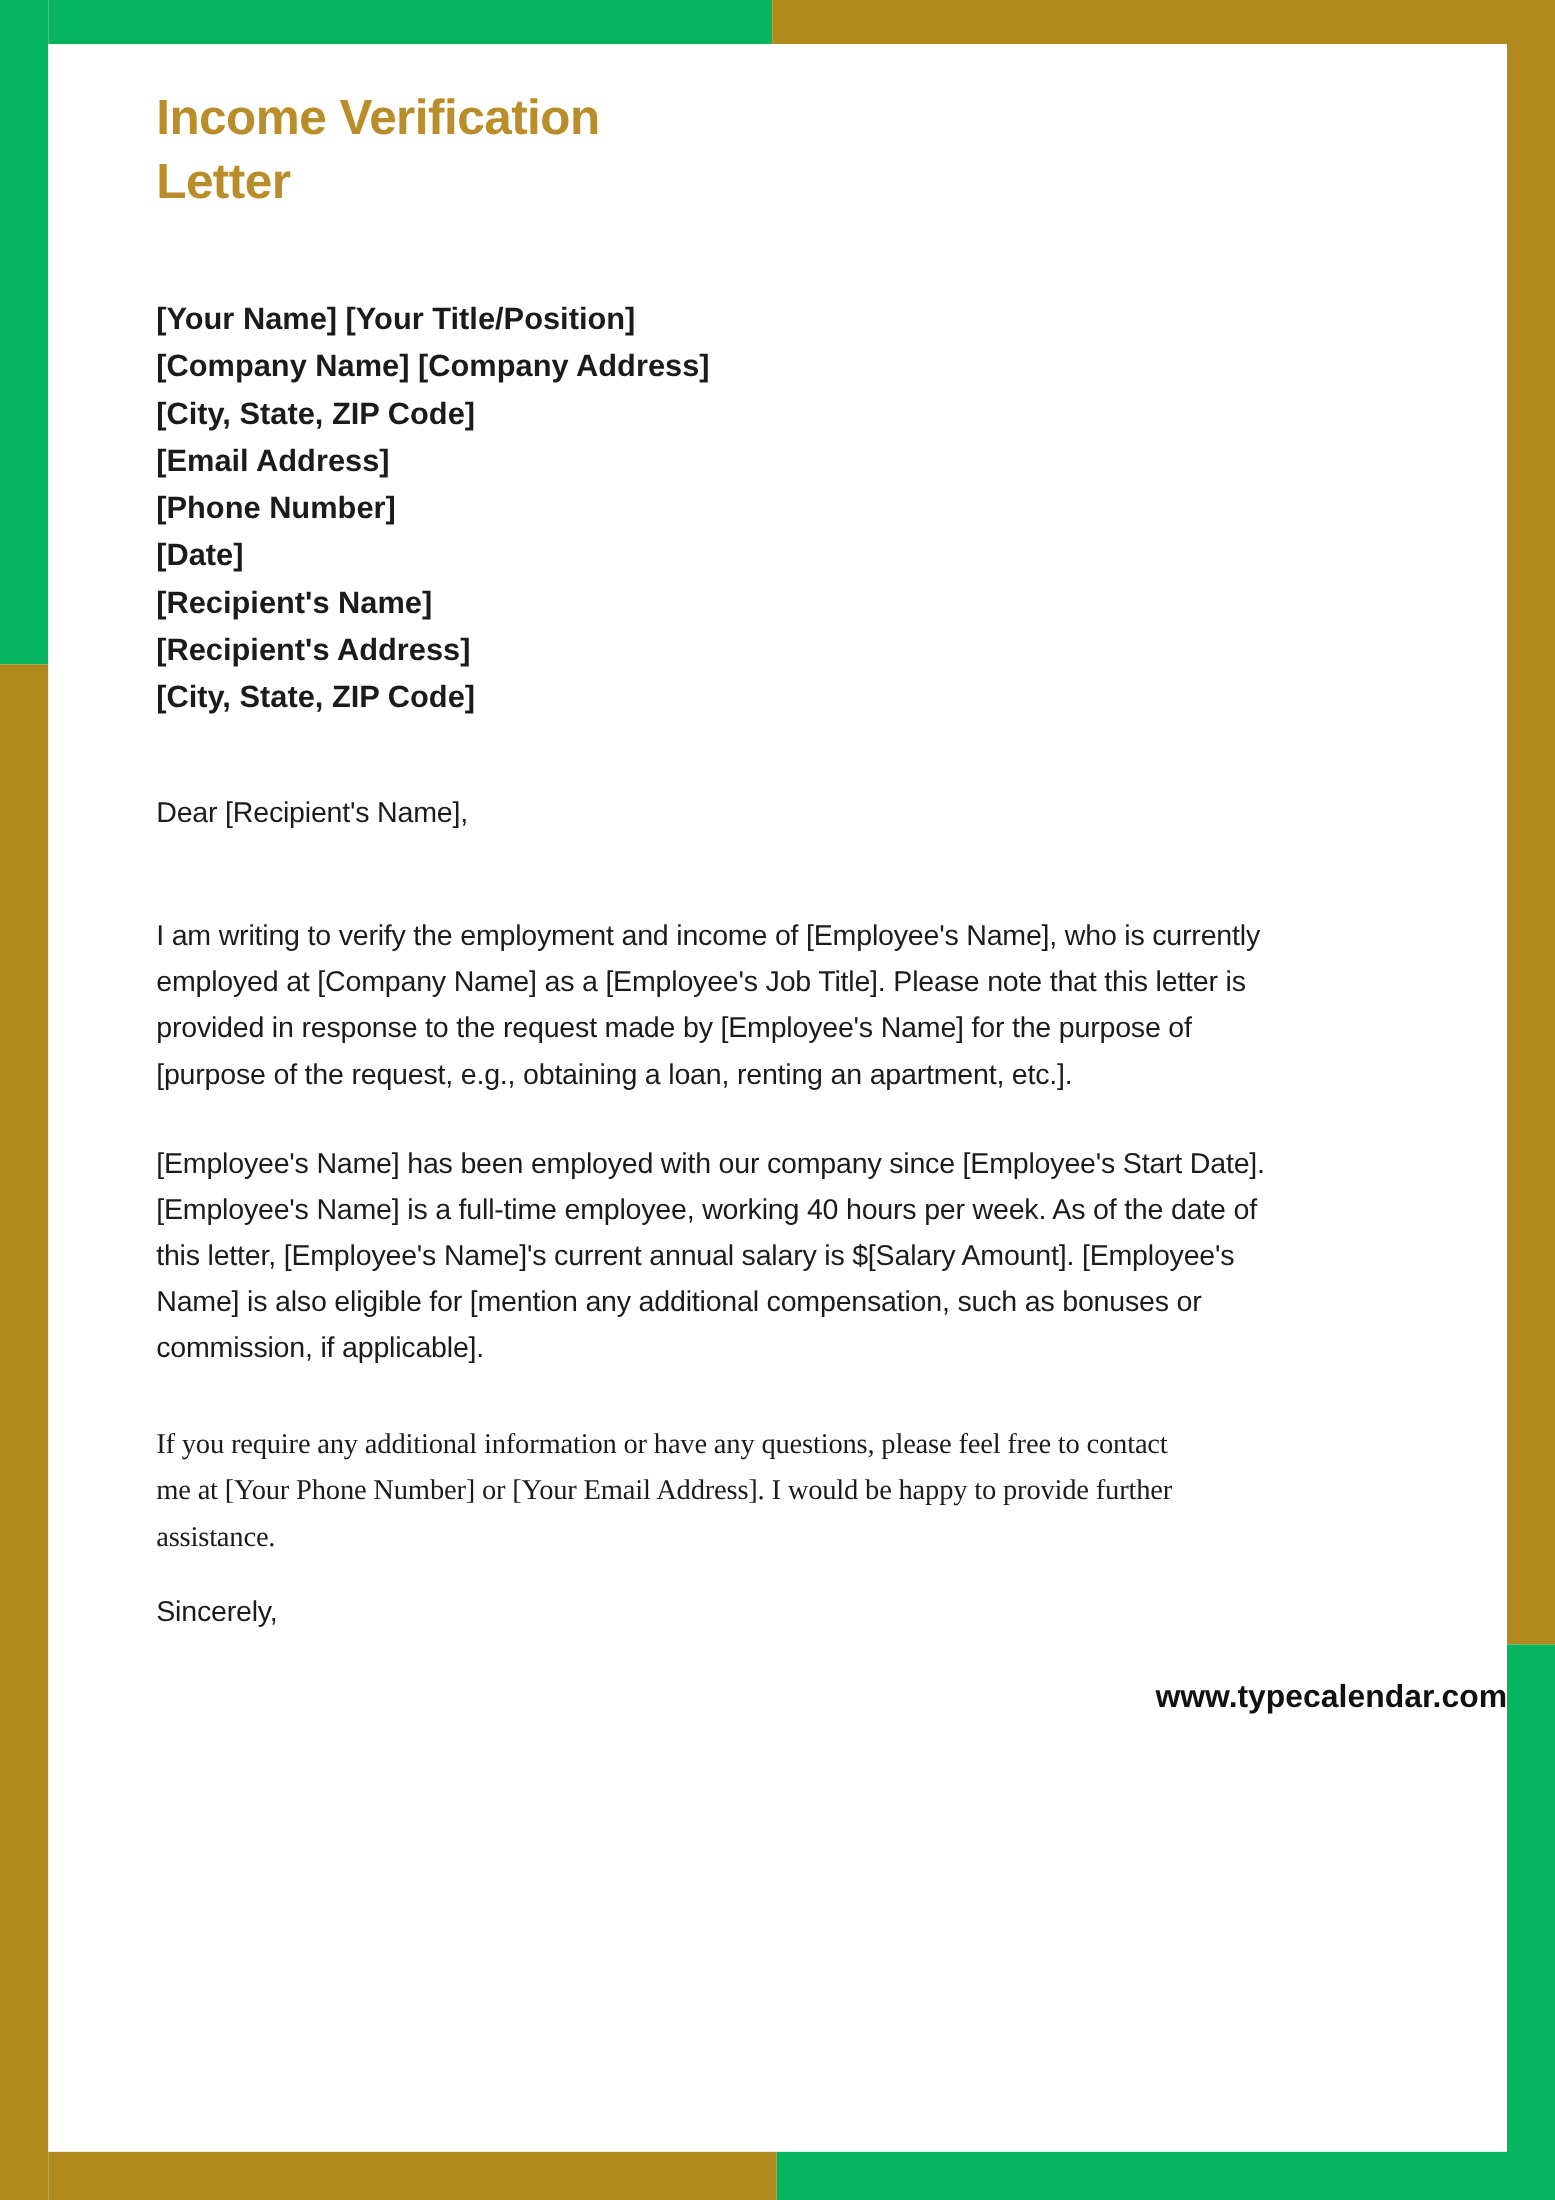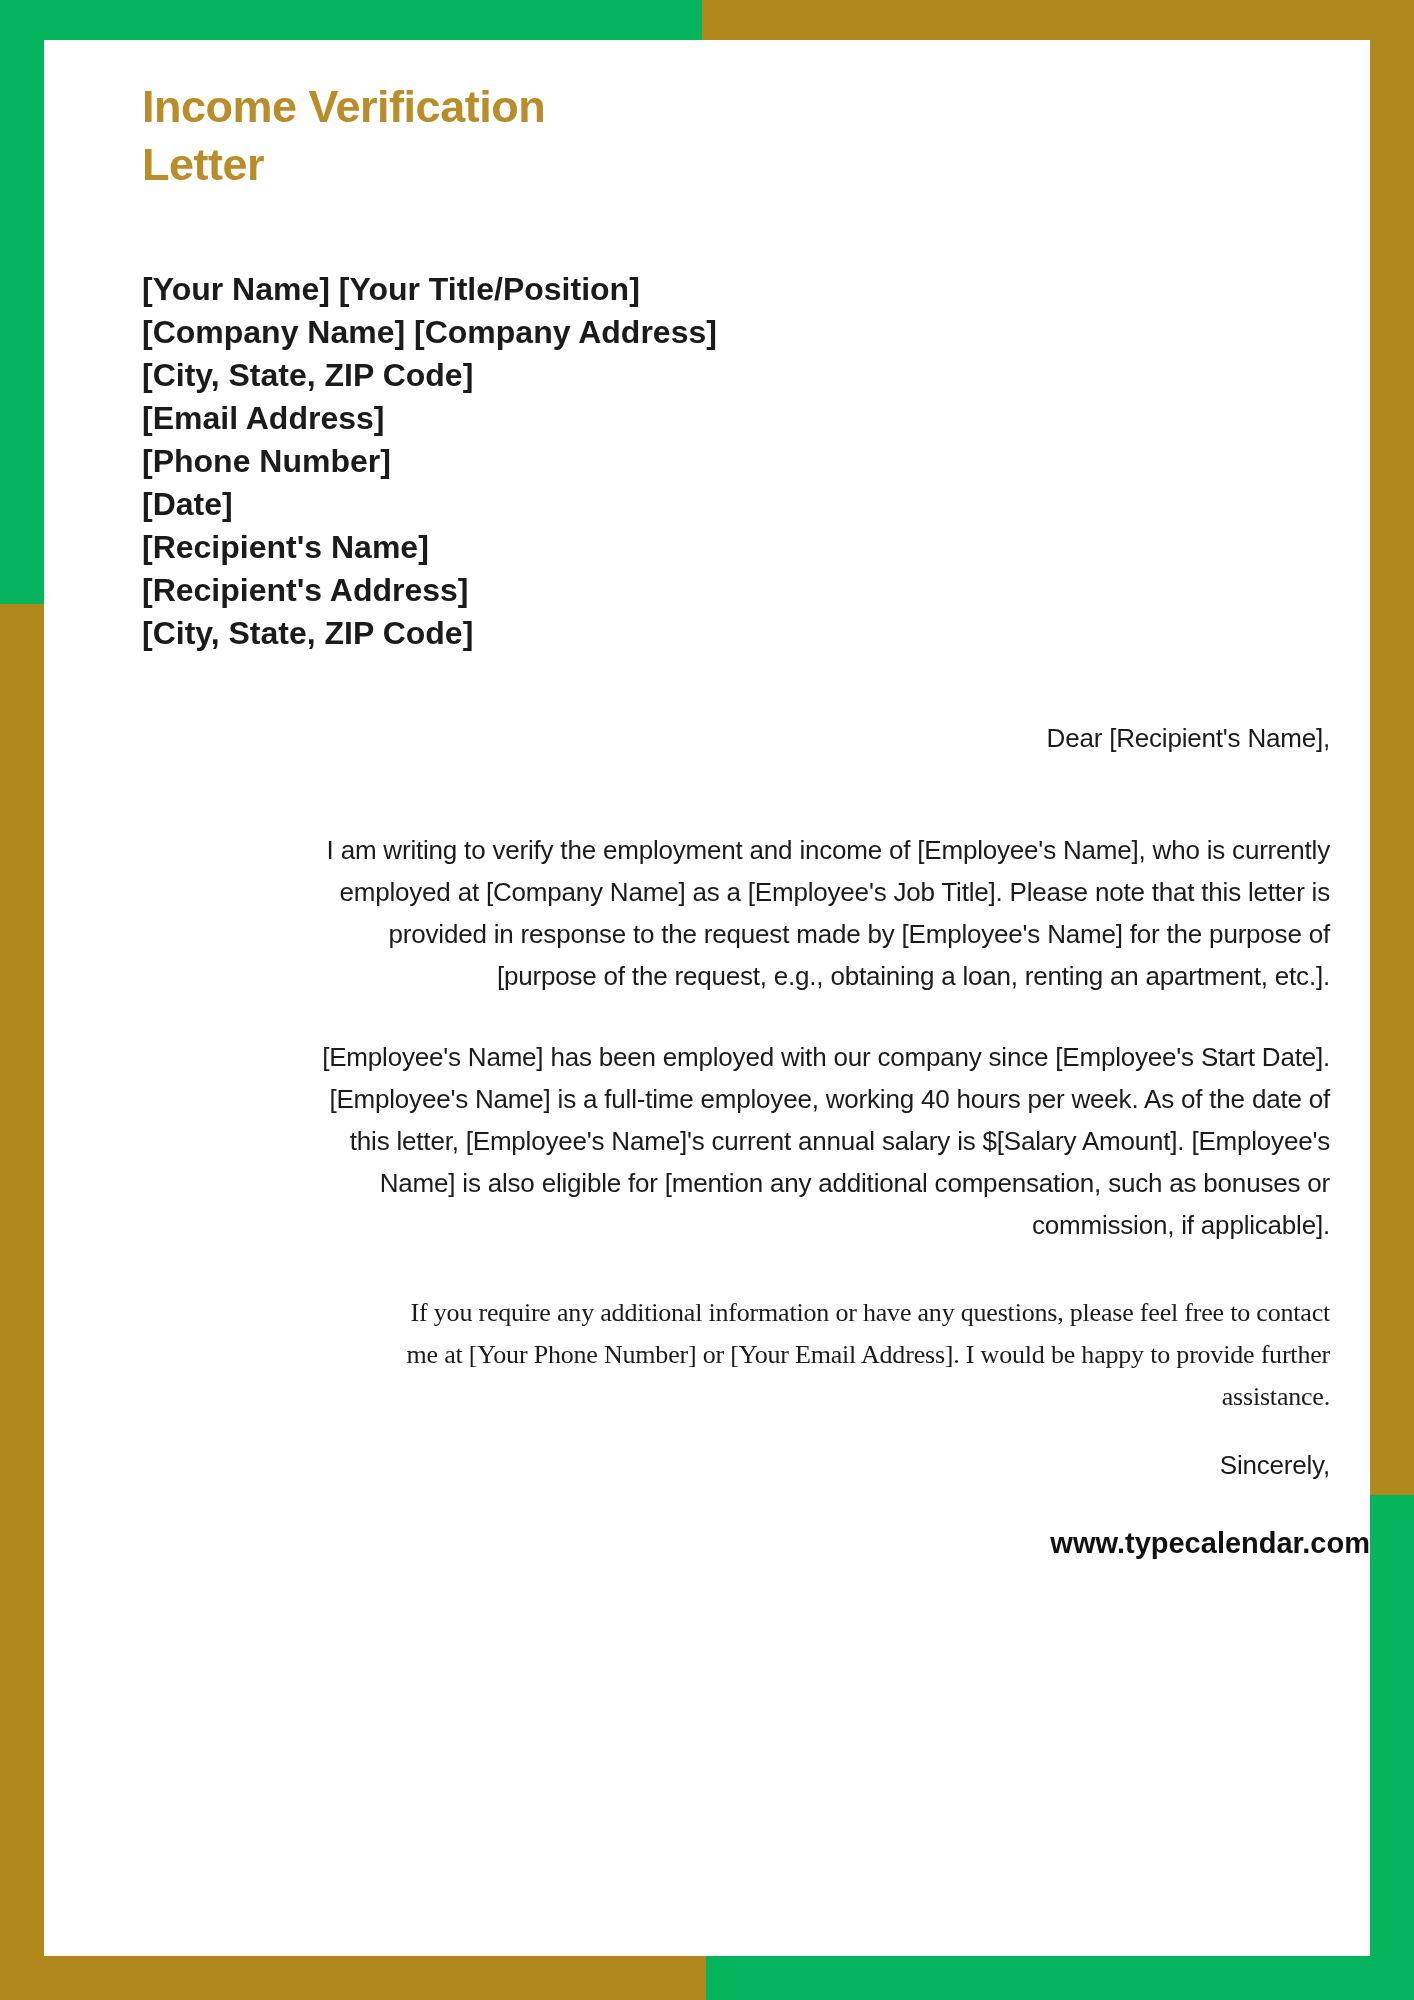--- a/index.html
+++ b/index.html
@@ -38,34 +38,33 @@
   .title{
     font-size:45px;
     line-height:58px;
     font-weight:700;
     letter-spacing:-0.5px;
     color:var(--title_gold);
     white-space:pre;
   }
   .addr-block{
     margin-top:74px;
-    font-size:32px;
+    font-size:28px;
     line-height:43px;
     font-weight:700;
     color:var(--text);
     white-space:pre;
   }
   .para{
     font-size:26px;
     line-height:42px;
     font-weight:400;
     color:var(--text);
     white-space:pre;
     letter-spacing:-0.2px;
-    text-align:right;
   }
   .salutation{margin-top:62px;}
   .p1{margin-top:70px;}
   .p2{margin-top:39px;}
   .p3{margin-top:59px;}
   .p4{margin-top:46px;font-family:Liberation Serif, serif;}
   .closing{margin-top:26px;}
   .signature{margin-top:37px;}
   .footer{
     margin-top:41px;

